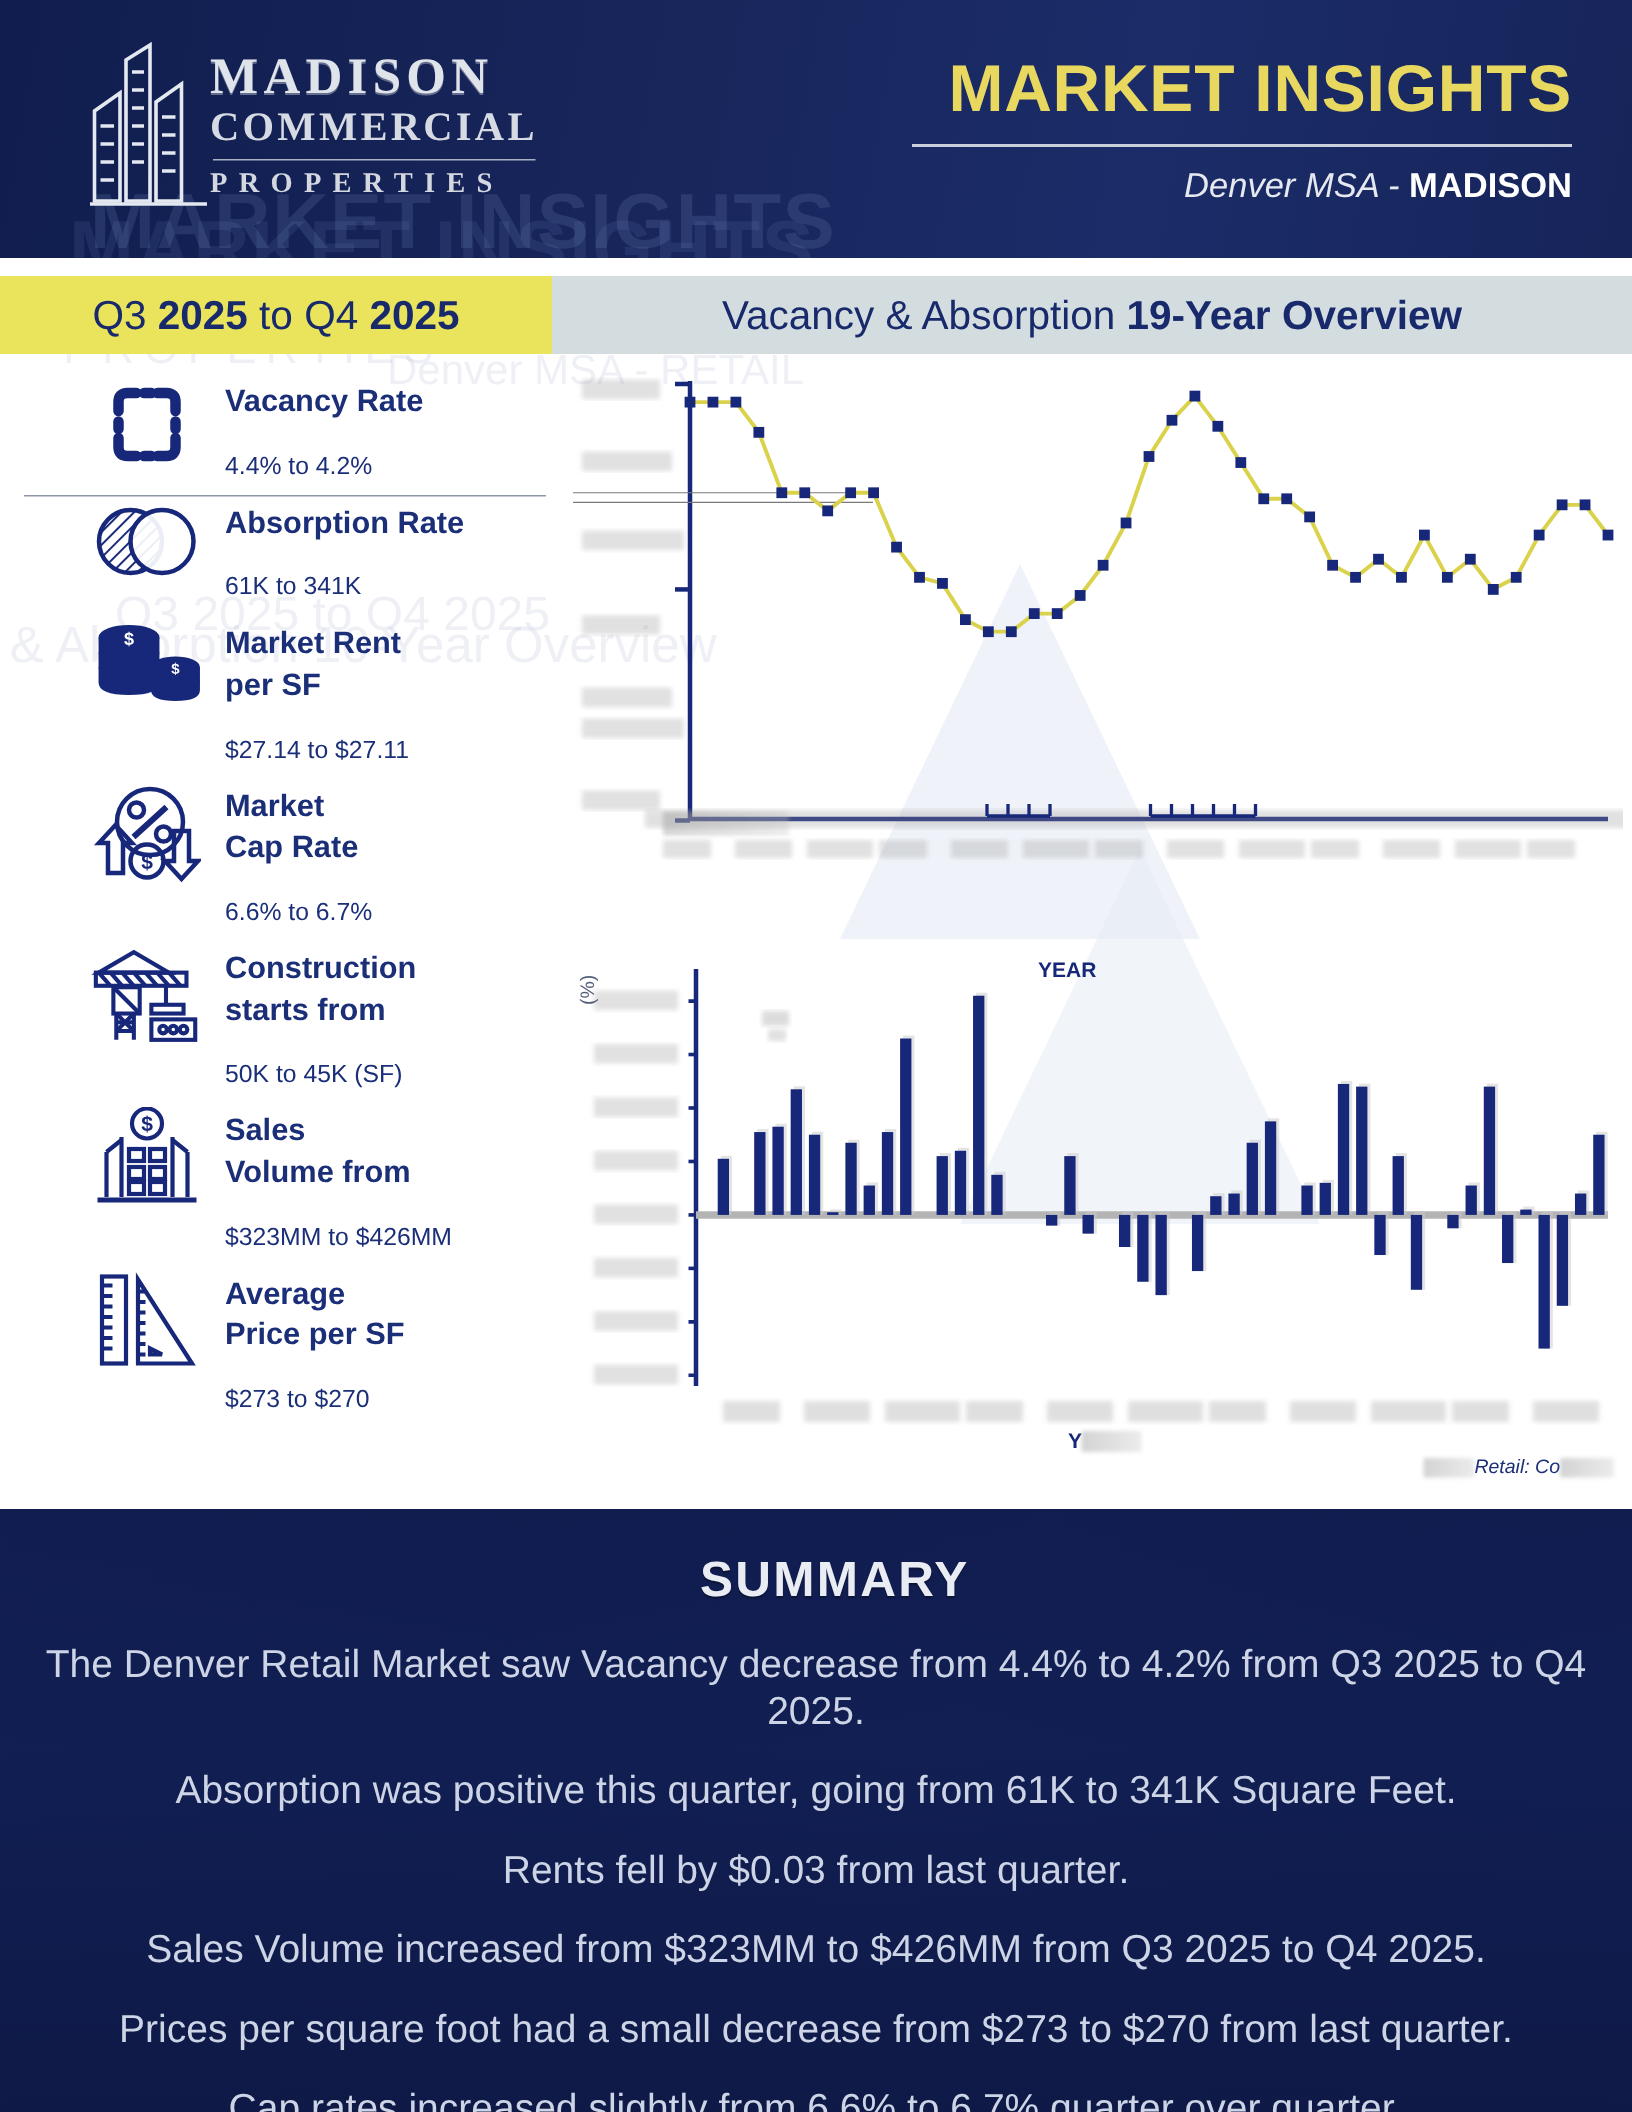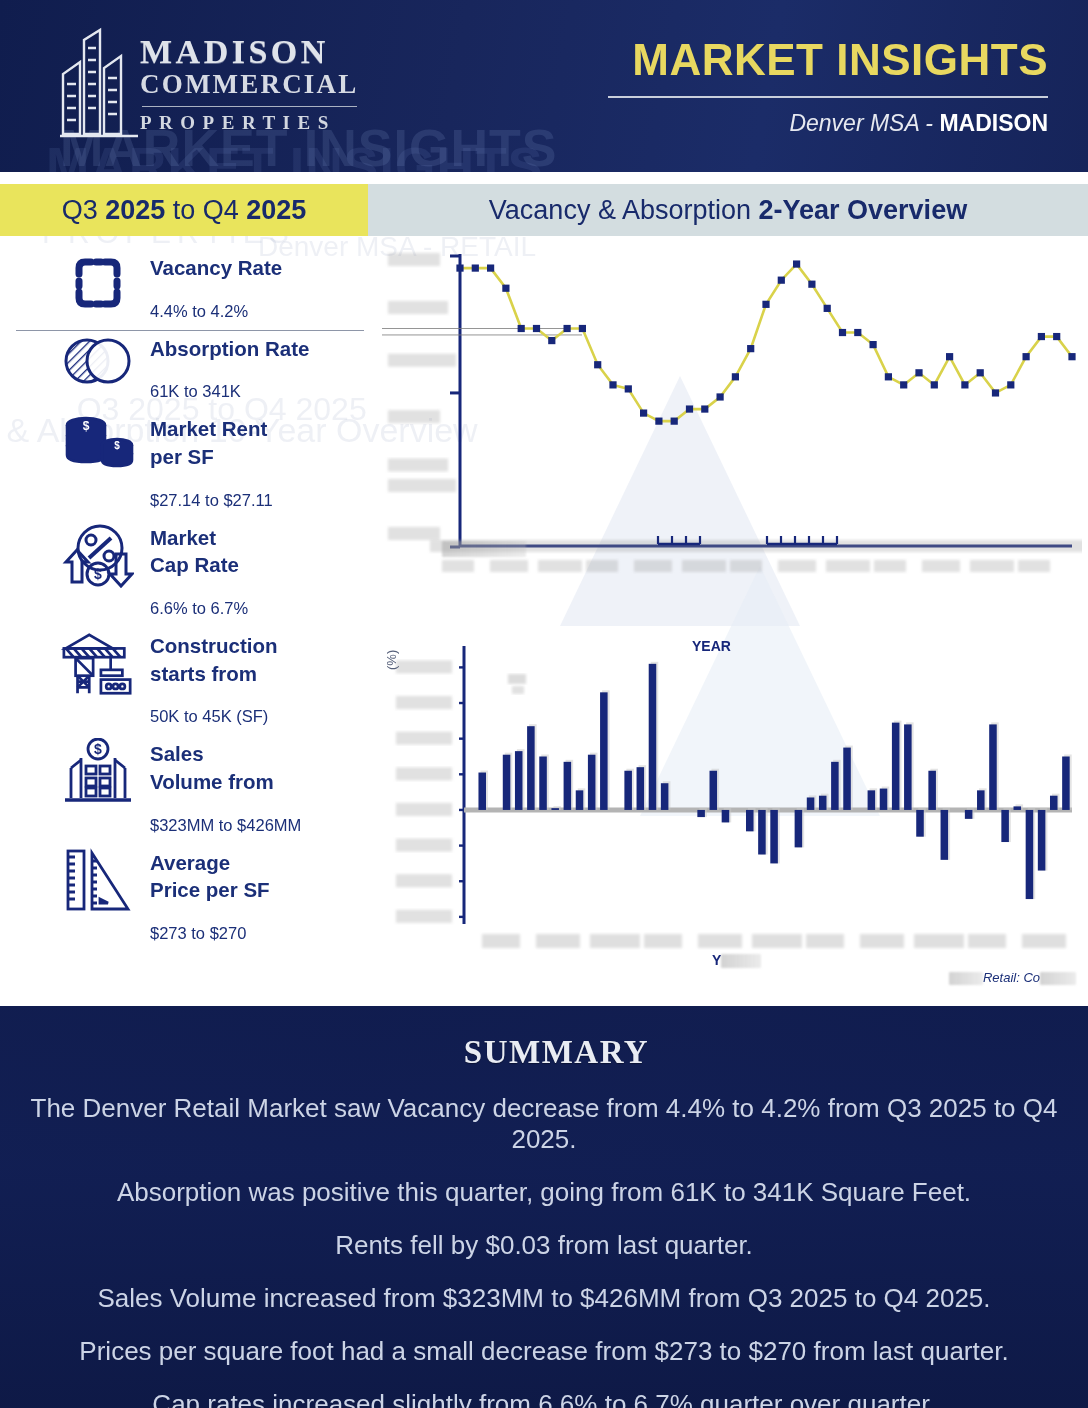--- a/index.html
+++ b/index.html
@@ -149,21 +149,21 @@
   .summary {
     position: absolute; left: 0; top: 1006px; width: 1088px; height: 402px;
     background:
       linear-gradient(180deg, rgba(16,28,78,0.93) 0%, rgba(17,30,82,0.96) 40%, rgba(14,25,70,0.98) 100%),
       linear-gradient(115deg, #1d2f6b 0%, #16245c 30%, #22316d 55%, #15235a 80%, #1a2a63 100%);
     color: #dfe4ef; text-align: center;
   }
   .summary-title {
     font-size: 33px; font-weight: bold; letter-spacing: 1.5px;
     color: #e9ecf3; padding-top: 28px;
-    font-family: Liberation Serif, serif;
+    font-family: Liberation Sans, sans-serif;
     text-shadow: 0 1px 1px rgba(0,0,0,0.35);
     padding-left: 25px;
   }
   .summary-line {
     font-size: 26px; color: #ccd4e6; margin-top: 22px;
     font-family: "Liberation Sans", sans-serif;
   }
   .footer-rule {
     width: 272px; height: 3px; background: #b9c2d6;
     margin: 34px auto 0 auto;
@@ -207,21 +207,21 @@
     <div class="mi-rule"></div>
     <div class="mi-sub"><span>Denver MSA - </span><b>MADISON</b></div>
   </div>
 </div>
 
 <div class="titlebar">
   <div class="tb-left">
     <div class="tb-left-txt"><span>Q3 </span><b>2025</b><span> to Q4 </span><b>2025</b></div>
   </div>
   <div class="tb-right">
-    <div class="tb-right-txt"><span>Vacancy &amp; Absorption </span><b>2-Year Overview</b></div>
+    <div class="tb-right-txt"><span>Vacancy &amp; Absorption </span><b>19-Year Overview</b></div>
   </div>
 </div>
 
 <div class="body-area">
 
   <div class="wm-chev" style="left:560px; top:140px;"></div>
   <div class="wm-chev" style="left:640px; top:330px; border-bottom-color:rgba(230,236,246,0.55);"></div>
   <div class="wm" style="left:-20px; top:175px; font-size:34px;">y &amp; Absorption 10-Year Overview</div>
   <div class="wm" style="left:50px; top:155px; font-size:32px;">&nbsp;&nbsp;&nbsp;Q3 2025 to Q4 2025</div>
   <div class="wm" style="left:258px; top:-5px; font-size:28px;">Denver MSA - RETAIL</div>

